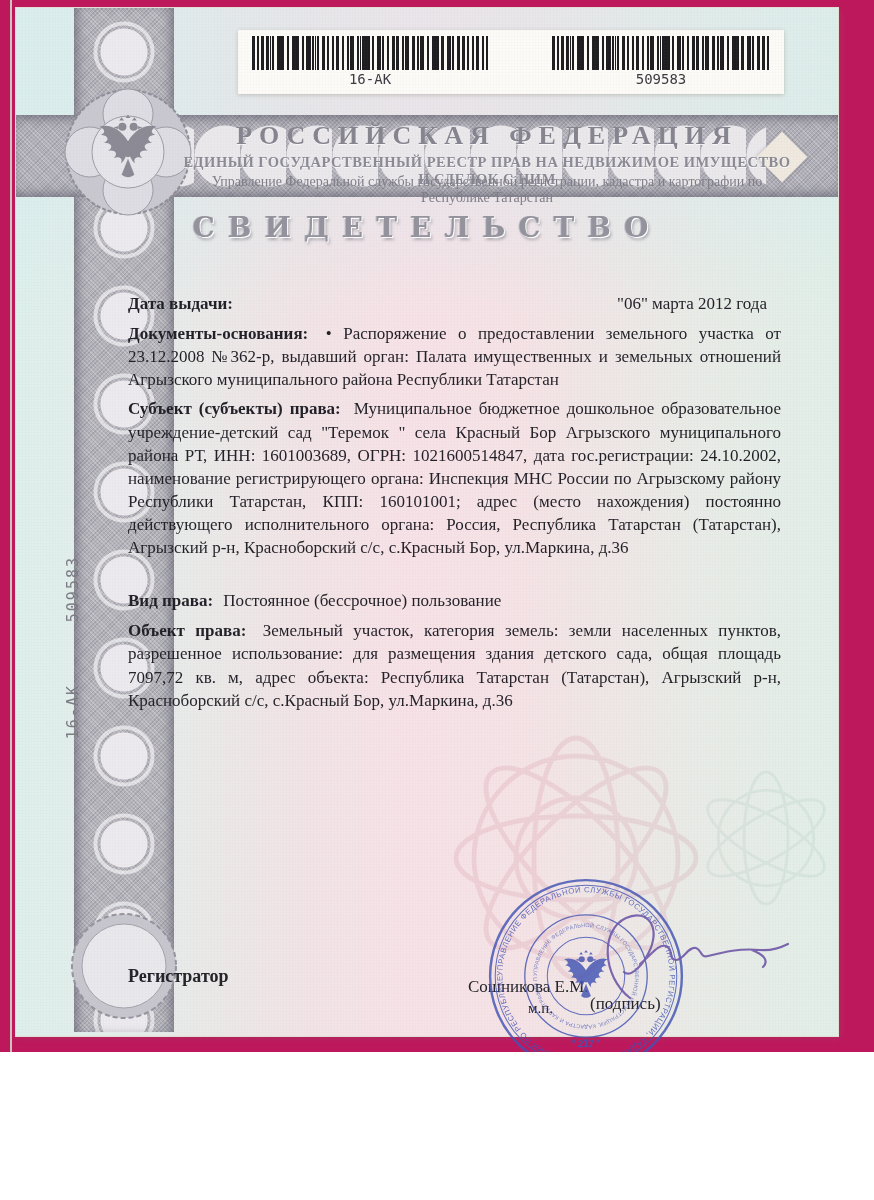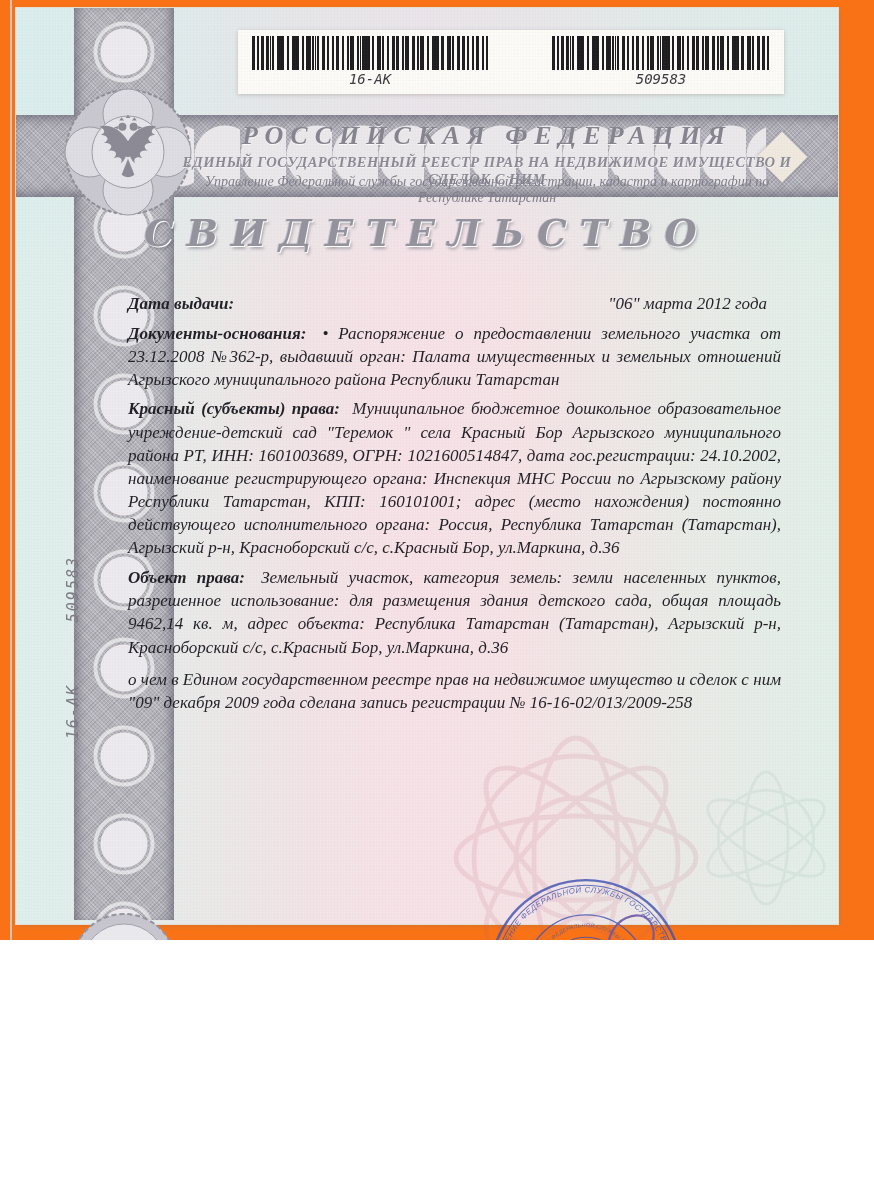--- a/index.html
+++ b/index.html
@@ -1,17 +1,17 @@
 <!DOCTYPE html>
 <html><head>
 <meta charset="utf-8">
 <style>
   html,body{margin:0;padding:0;}
-  .screen{position:relative;width:874px;height:940px;background:#f97316;overflow:hidden;
-          font-family:"Liberation Serif",serif;font-style:italic;}
+  .screen{position:relative;width:874px;height:1052px;background:#be185d;overflow:hidden;
+          font-family:"Liberation Serif",serif;}
   .screen::before{content:"";position:absolute;left:10px;top:0;bottom:0;width:2px;background:#c9c5bc;}
   
   .page{position:absolute;left:16px;top:8px;right:36px;bottom:16px;
         background:
           linear-gradient(180deg, rgba(210,235,240,.35) 0 16%, rgba(255,255,255,0) 30%),
           linear-gradient(90deg,#def0ec 0,#e6ecea 16%,#f1e4e6 34%,#f7e2e7 48%,#f5e3e6 62%,#e9ebe7 82%,#e2efe8 100%);
         box-shadow:0 0 0 1px #e3ded4, 2px 2px 6px rgba(120,115,100,.25);}
   .mesh{position:absolute;inset:0;pointer-events:none;opacity:.5;background:
         repeating-linear-gradient(0deg, rgba(200,120,135,.06) 0 1px, transparent 1px 3px),
         repeating-linear-gradient(90deg, rgba(110,170,160,.06) 0 1px, transparent 1px 3px);}
@@ -48,21 +48,21 @@
   .bc-label{font-family:"DejaVu Sans Mono",monospace;font-size:14px;color:#3a3a40;margin-top:1px;}
   
   .hdr{position:absolute;left:160px;right:40px;text-align:center;color:#85848f;}
   .hdr-country{top:113px;font-size:26px;font-weight:bold;letter-spacing:7px;
       text-shadow:0 1px 0 rgba(255,255,255,.8);}
   .hdr-registry{top:146px;font-size:14.5px;font-weight:bold;letter-spacing:.5px;color:#8b8a95;
       text-shadow:0 1px 0 rgba(255,255,255,.7);}
   .hdr-authority{top:166px;font-size:14px;color:#7e7d88;}
   
   .title{position:absolute;left:0;right:0;top:203px;text-align:center;
-      font-family:"DejaVu Serif",serif;font-weight:bold;font-size:37px;letter-spacing:13px;
+      font-family:"DejaVu Serif",serif;font-weight:bold;font-size:28px;letter-spacing:13px;
       color:#94939d;text-shadow:1px 1px 0 #ffffff,-1px 0 0 #c3c2cb,2px 3px 3px rgba(80,80,95,.4);}
   .subtitle{position:absolute;left:0;right:60px;top:264px;text-align:center;
       font-size:19px;font-weight:bold;letter-spacing:4px;color:#8e8d97;}
   
   .content{position:absolute;left:112px;top:284px;width:653px;color:#201f26;font-size:17px;line-height:1.36;}
   .content p{margin:0;text-align:justify;gap:33px;}
   .content .b{font-weight:bold;margin-right:6px;}
   .row-date{display:flex;justify-content:space-between;padding-right:14px;}
   .p-basis{margin-top:7px !important;}
   .p-subject{margin-top:6px !important;}
@@ -168,28 +168,31 @@
     <div class="content">
       <p class="row-date">
         <span class="b">Дата выдачи:</span>
         <span>"06" марта 2012 года</span>
       </p>
       <p class="p-basis">
         <span class="b">Документы-основания:</span>
         <span>• Распоряжение о предоставлении земельного участка от 23.12.2008 №362-р, выдавший орган: Палата имущественных и земельных отношений Агрызского муниципального района Республики Татарстан</span>
       </p>
       <p class="p-subject">
-        <span class="b">Красный (субъекты) права:</span>
+        <span class="b">Субъект (субъекты) права:</span>
         <span>Муниципальное бюджетное дошкольное образовательное учреждение-детский сад "Теремок " села Красный Бор Агрызского муниципального района РТ, ИНН: 1601003689, ОГРН: 1021600514847, дата гос.регистрации: 24.10.2002, наименование регистрирующего органа: Инспекция МНС России по Агрызскому району Республики Татарстан, КПП: 160101001; адрес (место нахождения) постоянно действующего исполнительного органа: Россия, Республика Татарстан (Татарстан), Агрызский р-н, Красноборский с/с, с.Красный Бор, ул.Маркина, д.36</span>
+      </p>
+      <p class="p-vid">
+        <span class="b">Вид права:</span>
+        <span>Постоянное (бессрочное) пользование</span>
       </p>
       <p class="p-object">
         <span class="b">Объект права:</span>
-        <span>Земельный участок, категория земель: земли населенных пунктов, разрешенное использование: для размещения здания детского сада, общая площадь 9462,14 кв. м, адрес объекта: Республика Татарстан (Татарстан), Агрызский р-н, Красноборский с/с, с.Красный Бор, ул.Маркина, д.36</span>
-      </p>
-      <p class="p-note">о чем в Едином государственном реестре прав на недвижимое имущество и сделок с ним  "09" декабря 2009 года сделана запись регистрации № 16-16-02/013/2009-258</p>
+        <span>Земельный участок, категория земель: земли населенных пунктов, разрешенное использование: для размещения здания детского сада, общая площадь 7097,72 кв. м, адрес объекта: Республика Татарстан (Татарстан), Агрызский р-н, Красноборский с/с, с.Красный Бор, ул.Маркина, д.36</span>
+      </p>
     </div>
 
     <div class="side-txt side-num">509583</div>
     <div class="side-txt side-series">16-АК</div>
 
     <svg class="wm" style="left:48px;top:898px" width="120" height="120" viewBox="0 0 120 120">
       <circle cx="60" cy="60" r="52" fill="#c7c6ce" stroke="#94939e" stroke-width="2" stroke-dasharray="5 3"></circle>
       <circle cx="60" cy="60" r="42" fill="#e9e8ec" stroke="#a5a4ad" stroke-width="1"></circle>
     </svg>
 

